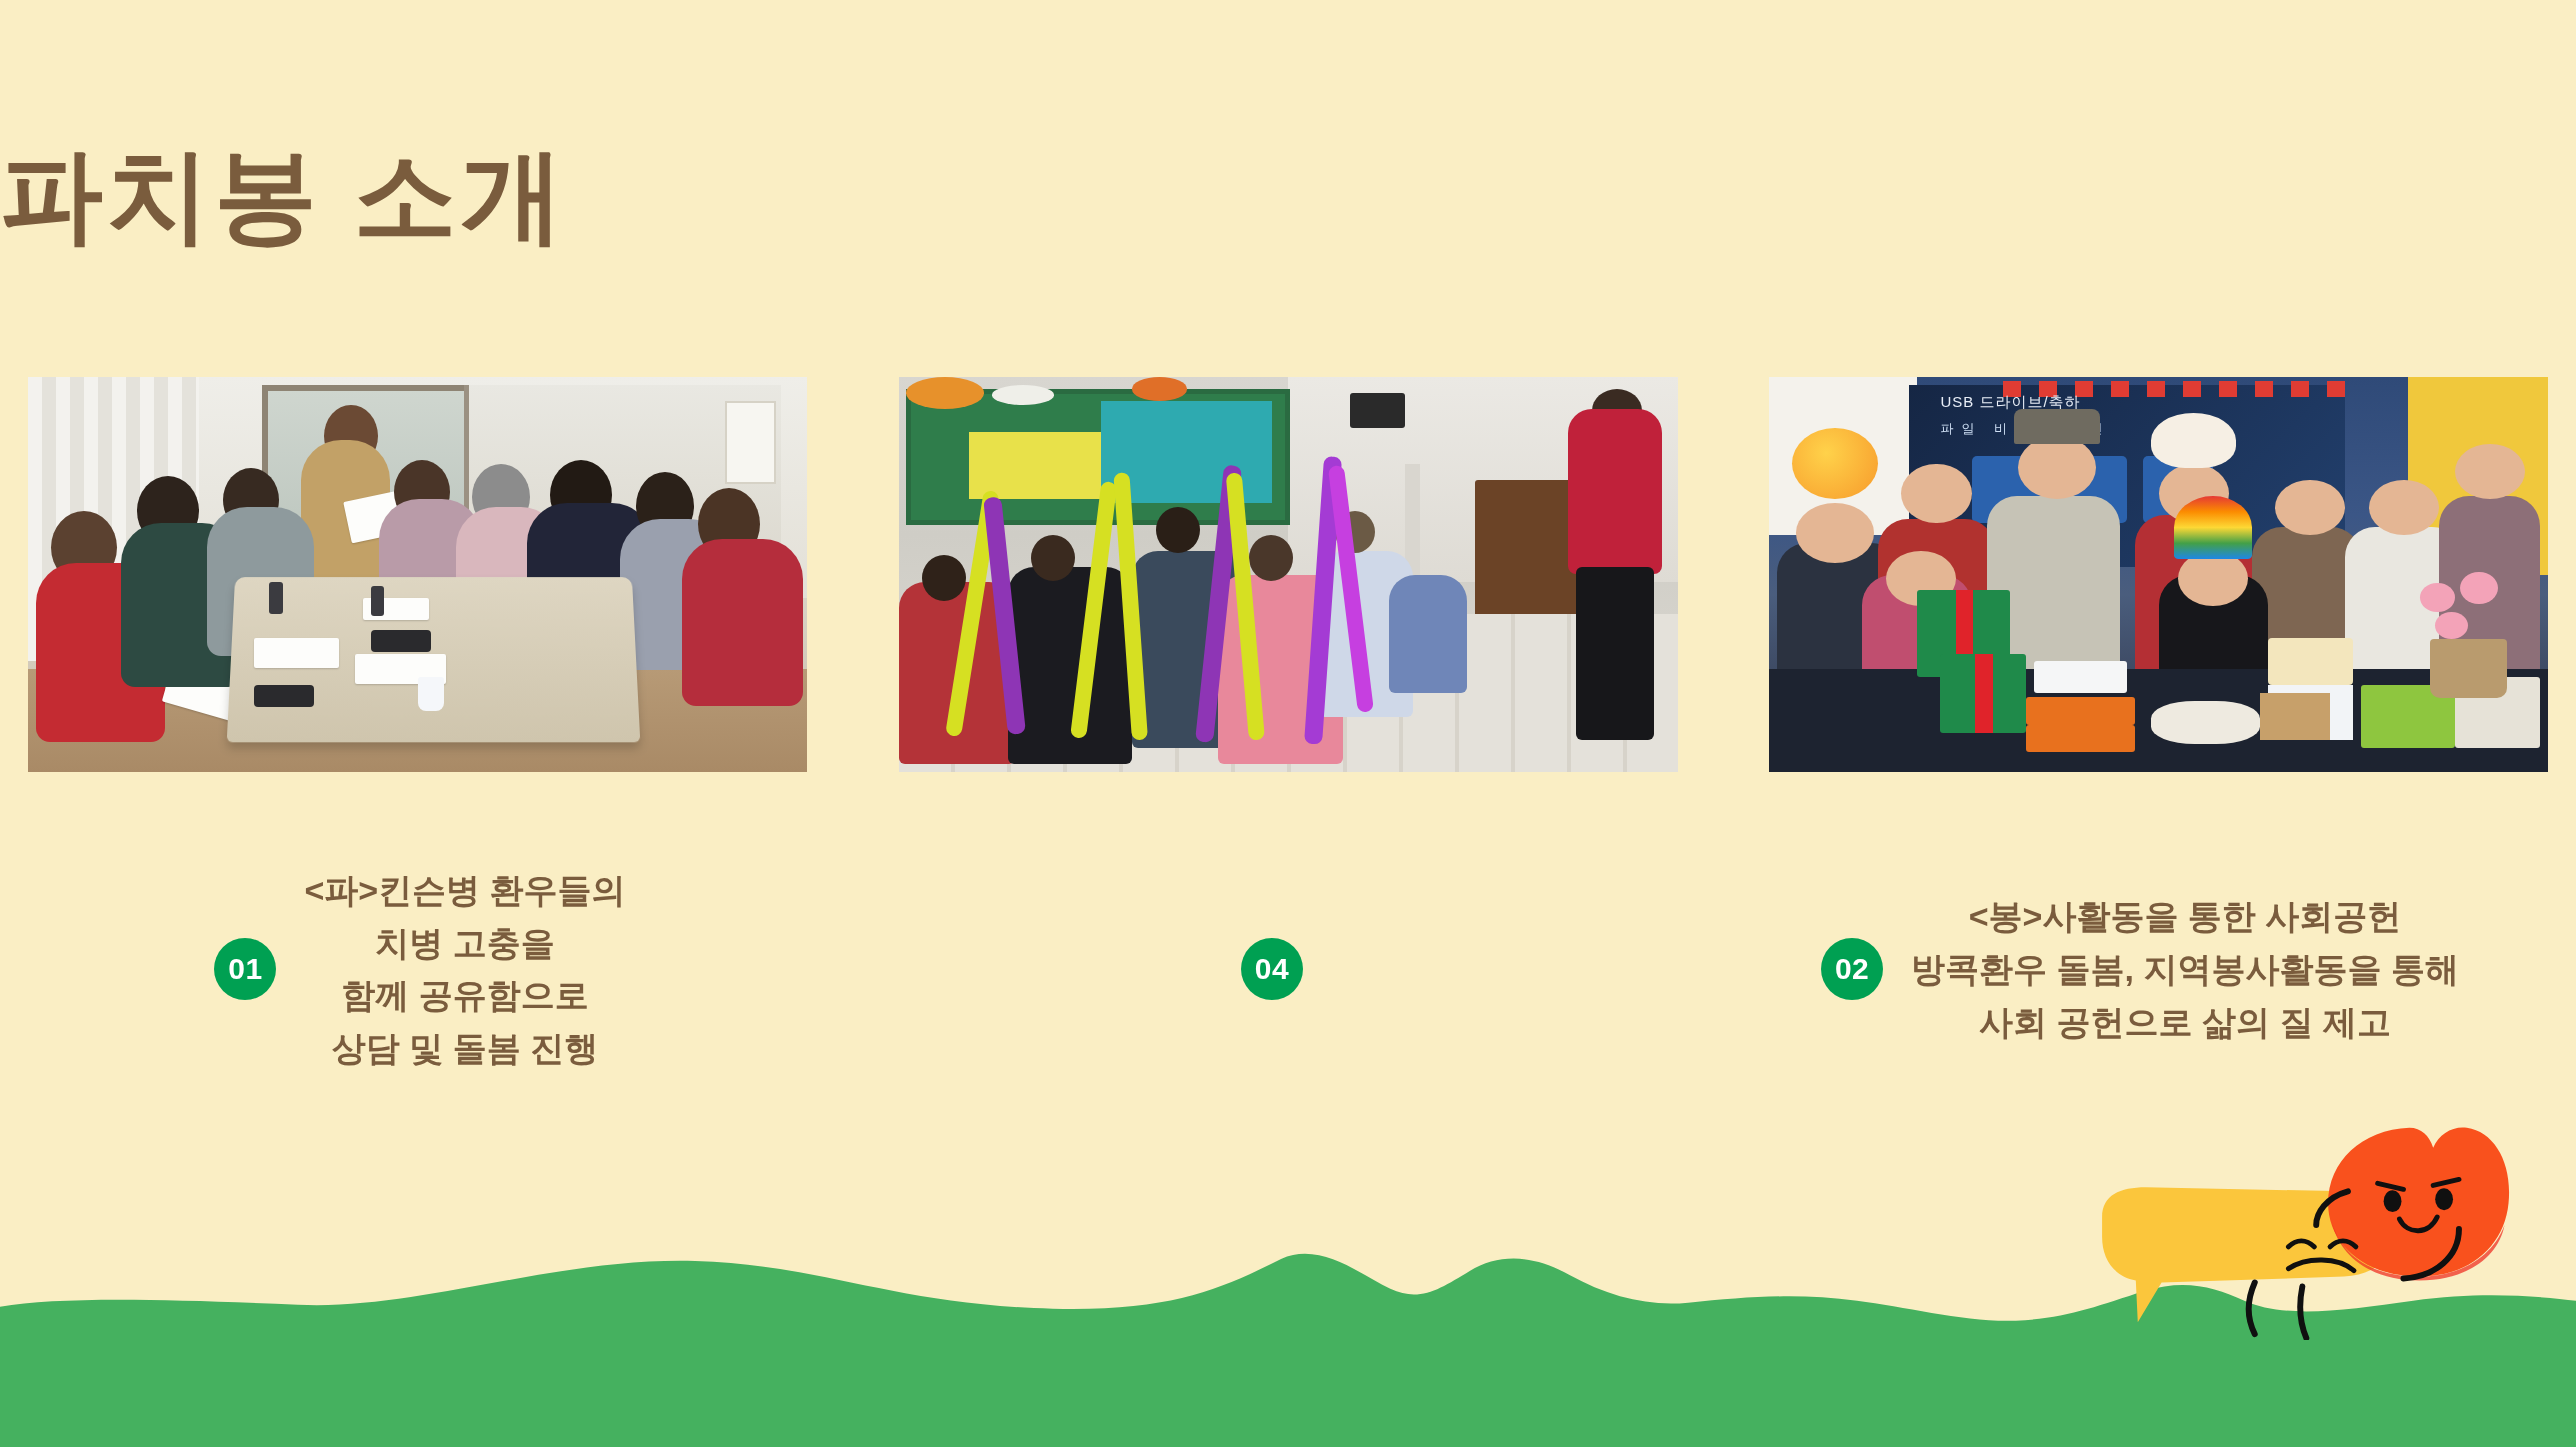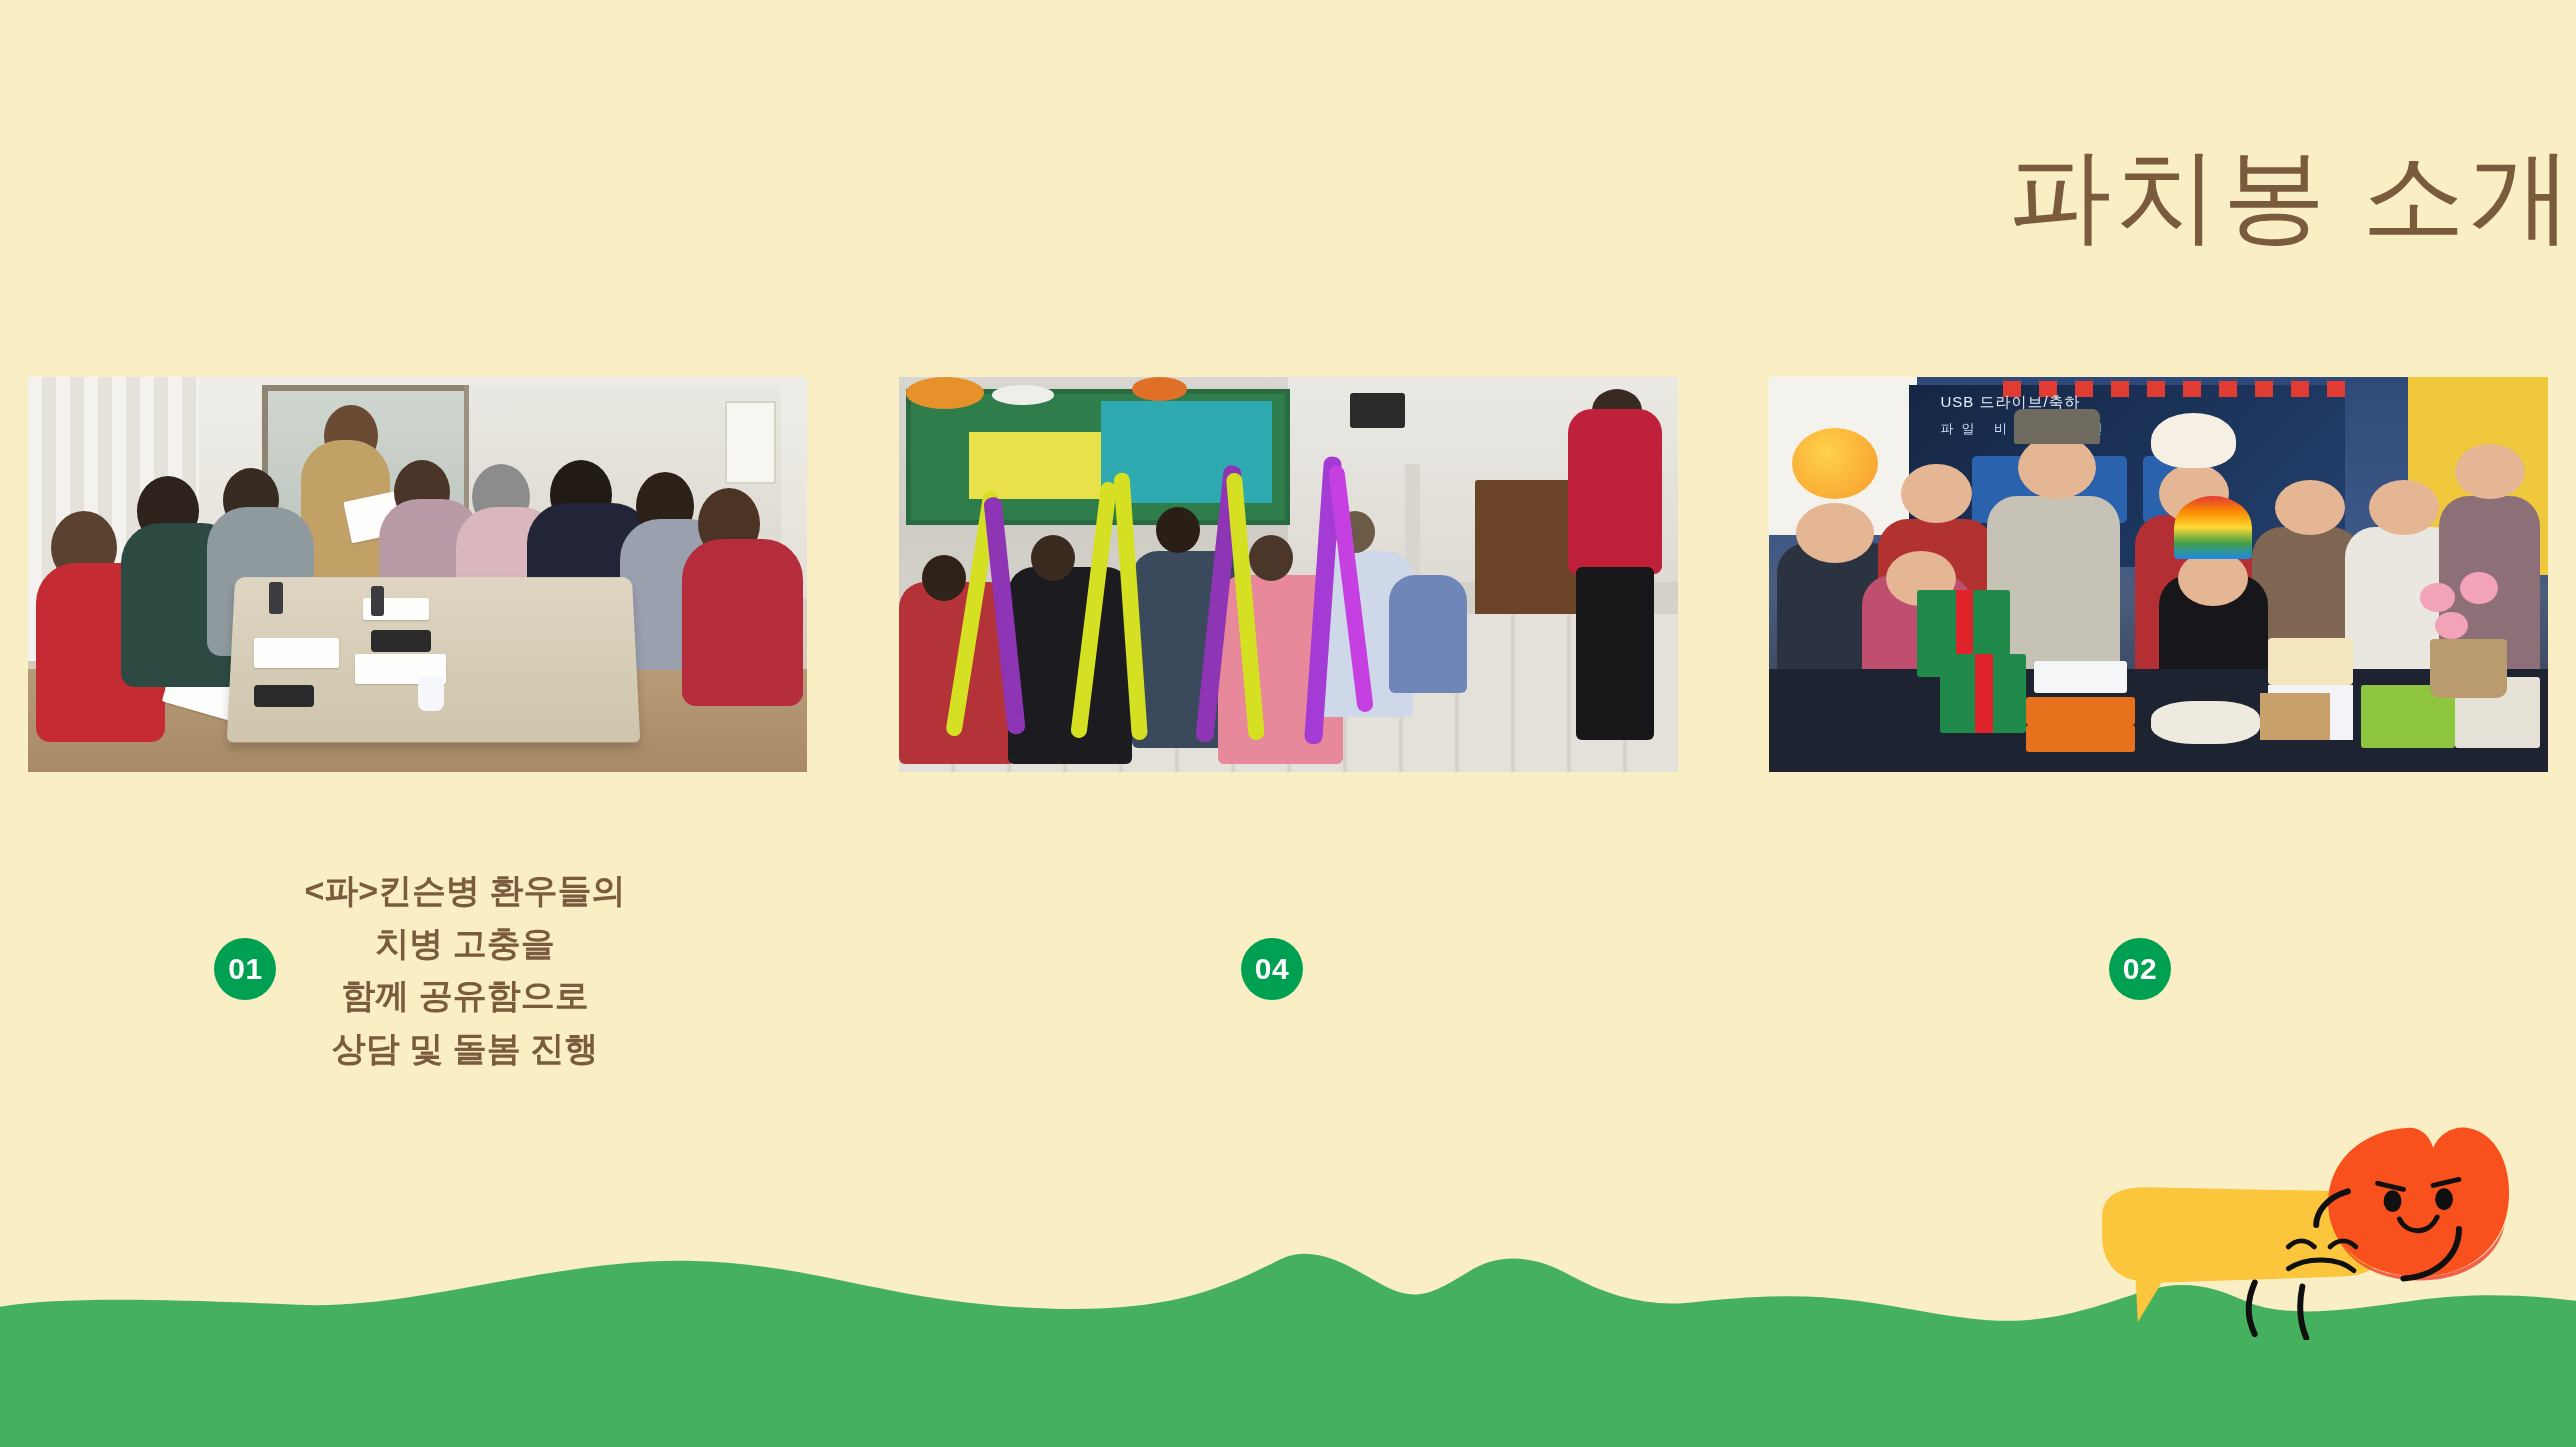--- a/index.html
+++ b/index.html
@@ -14,23 +14,23 @@
     overflow: hidden;
     position: relative;
   }
 
   
   .page-title {
     position: absolute;
     top: 70px;
     left: 0;
     width: 100%;
-    text-align: right;
+    text-align: left;
     font-size: 103px;
-    font-weight: 400;
+    font-weight: 700;
     color: #7A5C3D;
     letter-spacing: 4px;
     line-height: 1.1;
   }
 
   
   .photo-row {
     position: absolute;
     top: 377px;
     left: 28px;
@@ -342,20 +342,23 @@
 함께 공유함으로
 상담 및 돌봄 진행</div>
   </div>
 
   <div class="col col-2">
     <div class="badge">04</div>
   </div>
 
   <div class="col col-3">
     <div class="badge">02</div>
+    <div class="desc">&lt;봉&gt;사활동을 통한 사회공헌
+방콕환우 돌봄, 지역봉사활동을 통해
+사회 공헌으로 삶의 질 제고</div>
   </div>
 
 </div>
 
 <svg class="hill" viewBox="0 0 2594 200" preserveAspectRatio="none">
   <path d="M0,58
            C 60,48 160,50 300,56
            C 420,62 560,8 700,12
            C 830,16 900,56 1060,60
            C 1180,63 1230,40 1290,10

